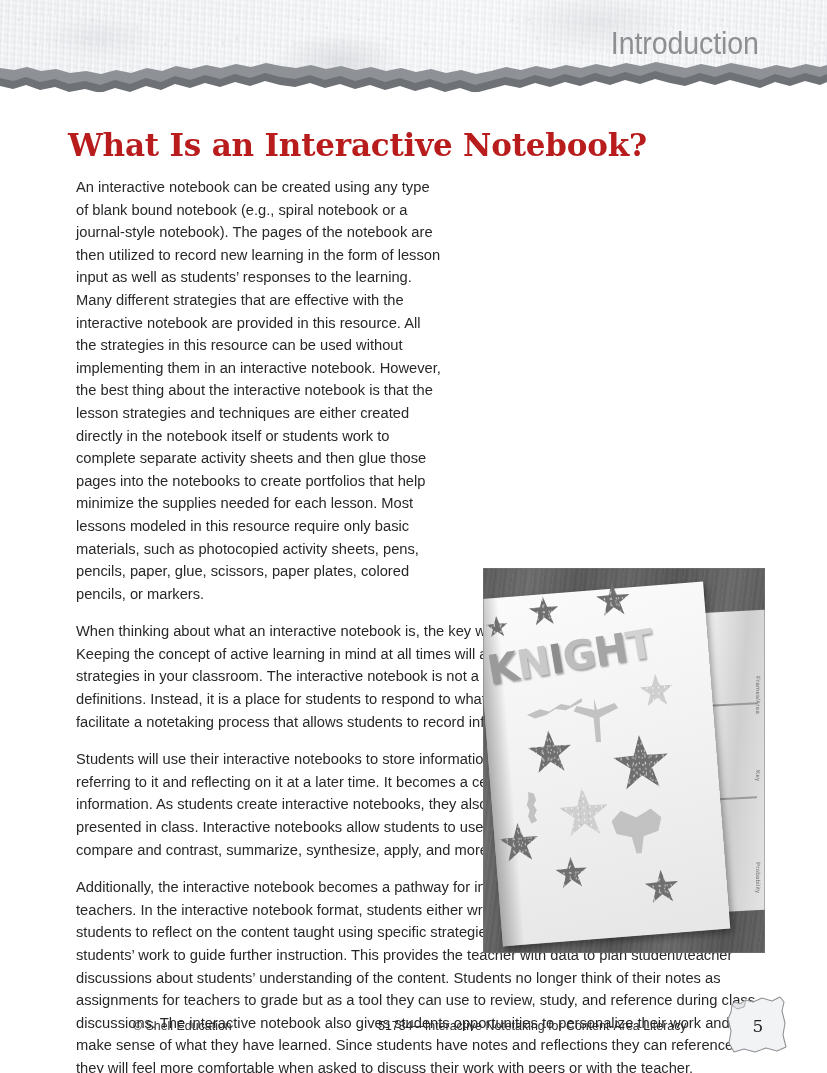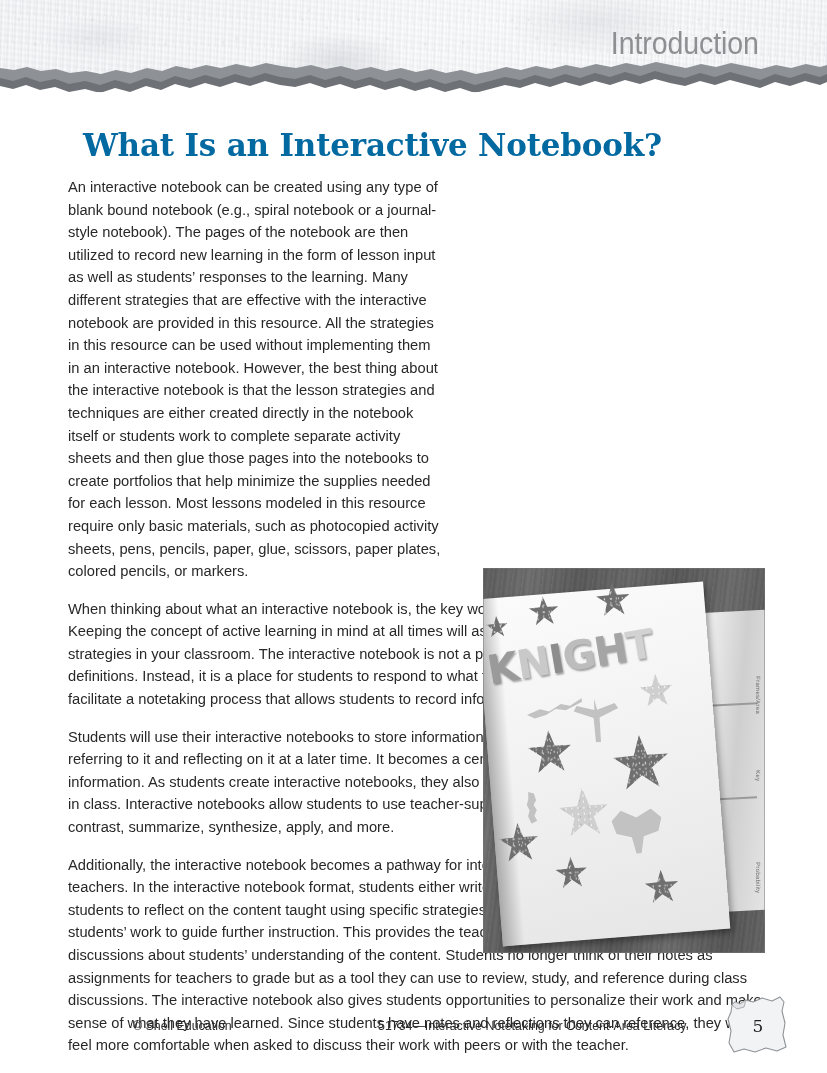--- a/index.html
+++ b/index.html
@@ -78,43 +78,43 @@
     left: 0;
     top: 62px;
     width: 827px;
     height: 46px;
     pointer-events: none;
   }
 
   
   .page-title {
     position: absolute;
-    left: 83px;
+    left: 68px;
     top: 113px;
     font-family: "DejaVu Serif", "Liberation Serif", serif;
     font-size: 31px;
     font-weight: bold;
-    color: #0369a1;
+    color: #b91c1c;
     letter-spacing: -0.2px;
     white-space: nowrap;
     margin-top: 14px;
   }
 
   .content {
     position: absolute;
     left: 68px;
     top: 176px;
     width: 696px;
     font-size: 14.7px;
     line-height: 22.6px;
     color: #282828;
     text-align: left;
   }
   .content p {
-    margin: 0 0 15px 0;
+    margin: 0 0 15px 8px;
   }
   .content p:last-child { margin-bottom: 0; }
   .content em { font-style: italic; }
 
   
   .photo-float {
     float: right;
     width: 300px;
     height: 392px;
     margin: 12px 0 6px 22px;

